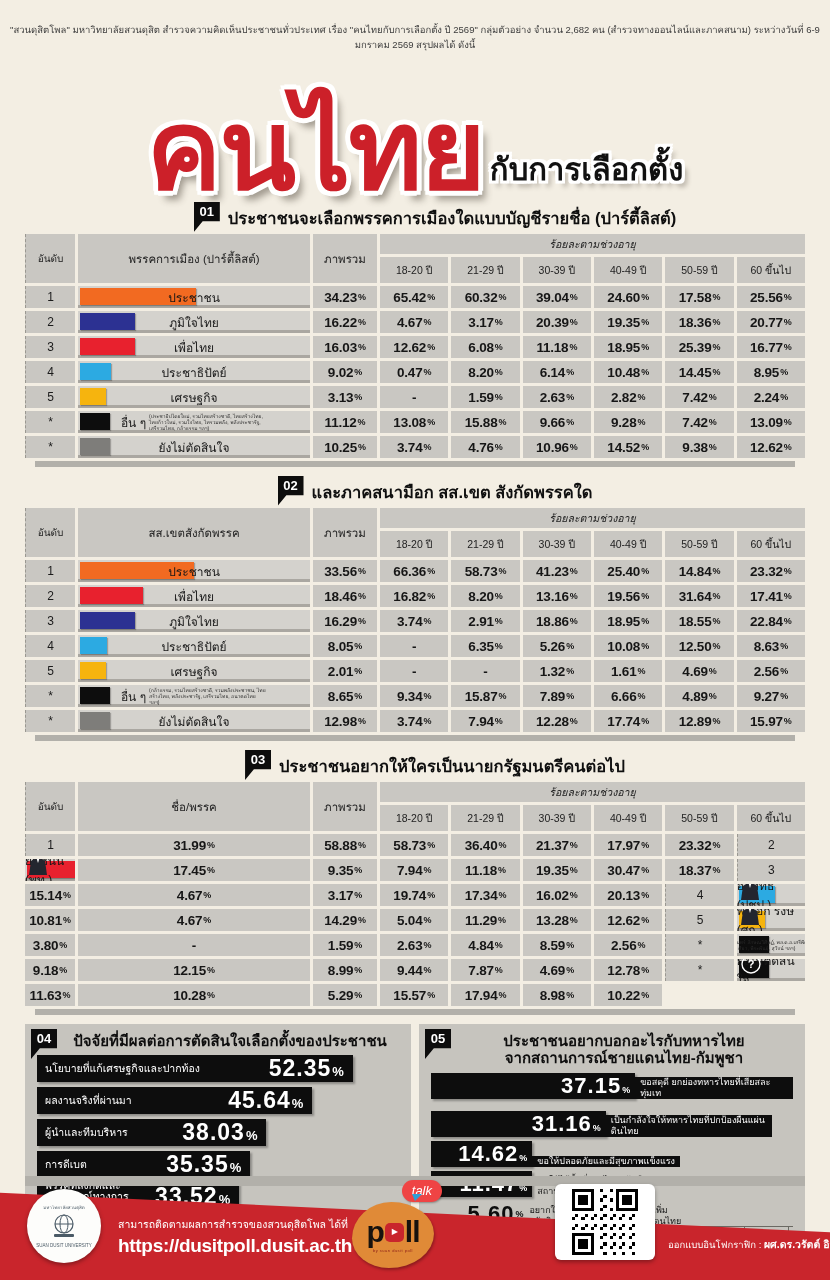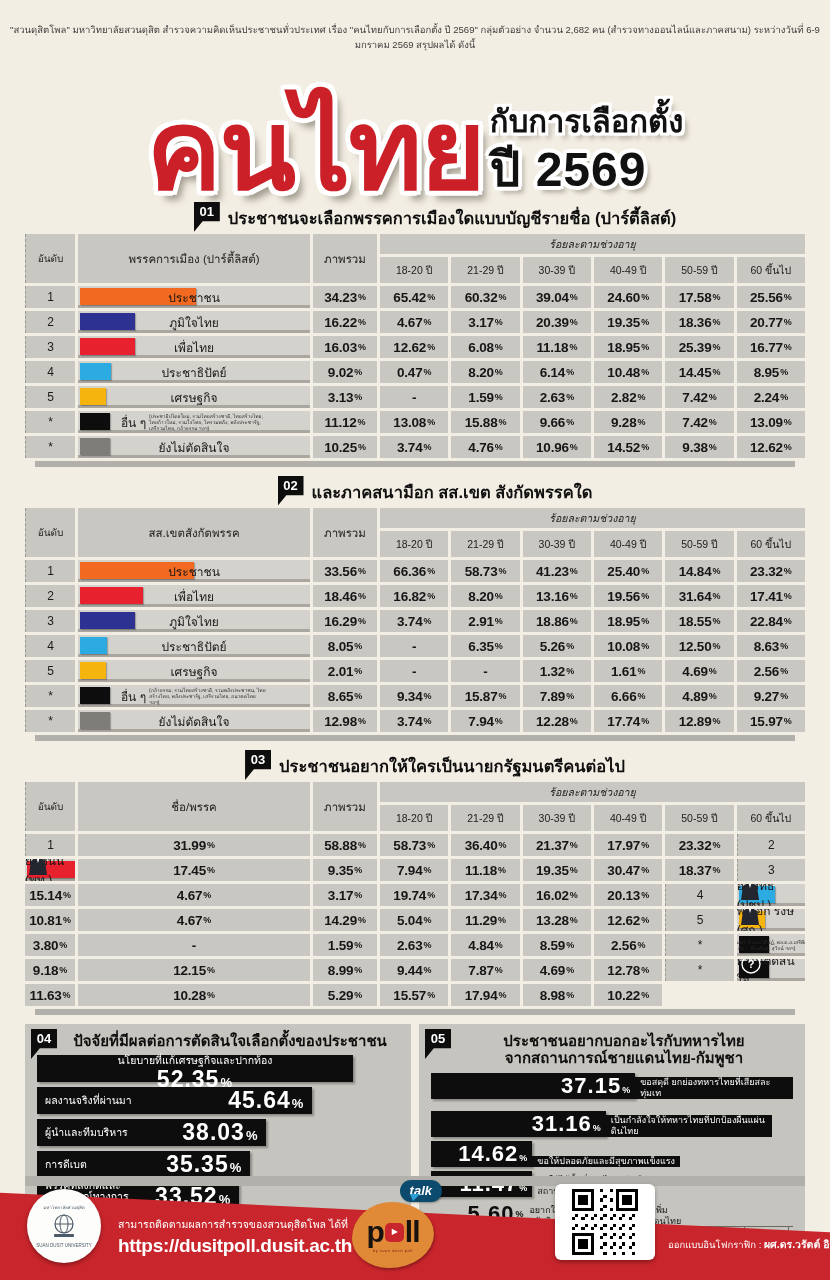--- a/index.html
+++ b/index.html
@@ -82,36 +82,35 @@
   .uni-logo { position:absolute; left:27px; top:13px; width:74px; height:74px; background:#fdfdfb; border-radius:50%; box-shadow:0 2px 4px rgba(0,0,0,.35); display:flex; flex-direction:column; align-items:center; justify-content:center; gap:1px; }
   .uni-logo .t { font-size:4.5px; color:#4a5a66; text-align:center; }
   .follow-wrap { position:absolute; left:118px; top:40px; color:#fff; }
   .follow-wrap .f1 { font-size:10.5px; margin-bottom:2px; }
   .follow-wrap .f2 { font-size:19px; font-weight:bold; letter-spacing:-.3px; }
   .poll-logo { position:absolute; left:346px; top:4px; width:96px; height:94px; }
   .poll-blob { position:absolute; left:6px; top:22px; width:82px; height:66px; background:#e08a37; border-radius:48% 52% 55% 45% / 55% 48% 52% 45%; box-shadow:1px 2px 3px rgba(0,0,0,.3); display:flex; flex-direction:column; align-items:center; justify-content:center; }
   .poll-word { font-size:30px; font-weight:900; color:#17120e; line-height:1; display:flex; align-items:center; letter-spacing:-1px; }
   .poll-o { display:inline-flex; width:19px; height:19px; background:#c9252c; border-radius:5px; margin:0 1px; align-items:center; justify-content:center; color:#fff; font-size:8px; }
   .poll-sub { font-size:4px; color:#8c1d18; letter-spacing:.5px; margin-top:1px; }
-  .talk-bubble { position:absolute; right:0; top:0; background:#0c4a6e; color:#fff; font-size:13px; font-weight:bold; font-style:italic; padding:3px 10px 4px; border-radius:11px; box-shadow:1px 1px 2px rgba(0,0,0,.3); }
+  .talk-bubble { position:absolute; right:0; top:0; background:#ef4444; color:#fff; font-size:13px; font-weight:normal; font-style:italic; padding:3px 10px 4px; border-radius:11px; box-shadow:1px 1px 2px rgba(0,0,0,.3); }
   .talk-bubble::after { content:""; position:absolute; left:10px; bottom:-6px; border:7px solid transparent; border-top-color:#2b9fd8; border-left-width:3px; }
   .qr-card { position:absolute; left:555px; top:8px; width:100px; height:76px; background:#fff; border-radius:6px; display:flex; align-items:center; justify-content:center; box-shadow:0 2px 4px rgba(0,0,0,.35); }
   .credit { position:absolute; left:668px; top:60px; color:#fff; font-size:9.5px; white-space:nowrap; }
   .credit b { font-size:10.5px; }
 </style>
 </head>
 <body>
 
 <div class="src-line">"สวนดุสิตโพล" มหาวิทยาลัยสวนดุสิต สำรวจความคิดเห็นประชาชนทั่วประเทศ เรื่อง "คนไทยกับการเลือกตั้ง ปี 2569" กลุ่มตัวอย่าง จำนวน 2,682 คน  (สำรวจทางออนไลน์และภาคสนาม) ระหว่างวันที่ 6-9 มกราคม 2569 สรุปผลได้ ดังนี้</div>
 
 <div class="title-wrap">
   <div class="title-main">คนไทย</div>
   <div class="title-sub">
     <span class="s1">กับการเลือกตั้ง</span>
-    <span class="s2">ปี 2569</span>
   </div>
 </div>
 
 <div class="sec">
   <div class="sec-head">
     <div class="pennant">01</div>
     <div class="sec-title">ประชาชนจะเลือกพรรคการเมืองใดแบบบัญชีรายชื่อ (ปาร์ตี้ลิสต์)</div>
   </div>
   <div>
       <div class="ptable">
@@ -435,21 +434,21 @@
       </div>
     </div>
   <div class="tbl-shadow"></div>
 </div>
 
 <div class="panels">
   <div class="panel">
     <div class="pennant">04</div>
     <div class="p-title">ปัจจัยที่มีผลต่อการตัดสินใจเลือกตั้งของประชาชน</div>
     <div>
-        <div class="bar4row" style="width: 87.25%; flex-direction: column;">
+        <div class="bar4row" style="width: 87.25%;">
           <div class="lbl">นโยบายที่แก้เศรษฐกิจและปากท้อง</div>
           <div class="val">52.35<span class="pctsign">%</span></div>
         </div>
         <div class="bar4row" style="width: 76.0667%;">
           <div class="lbl">ผลงานจริงที่ผ่านมา</div>
           <div class="val">45.64<span class="pctsign">%</span></div>
         </div>
         <div class="bar4row" style="width: 63.3833%;">
           <div class="lbl">ผู้นำและทีมบริหาร</div>
           <div class="val">38.03<span class="pctsign">%</span></div>

